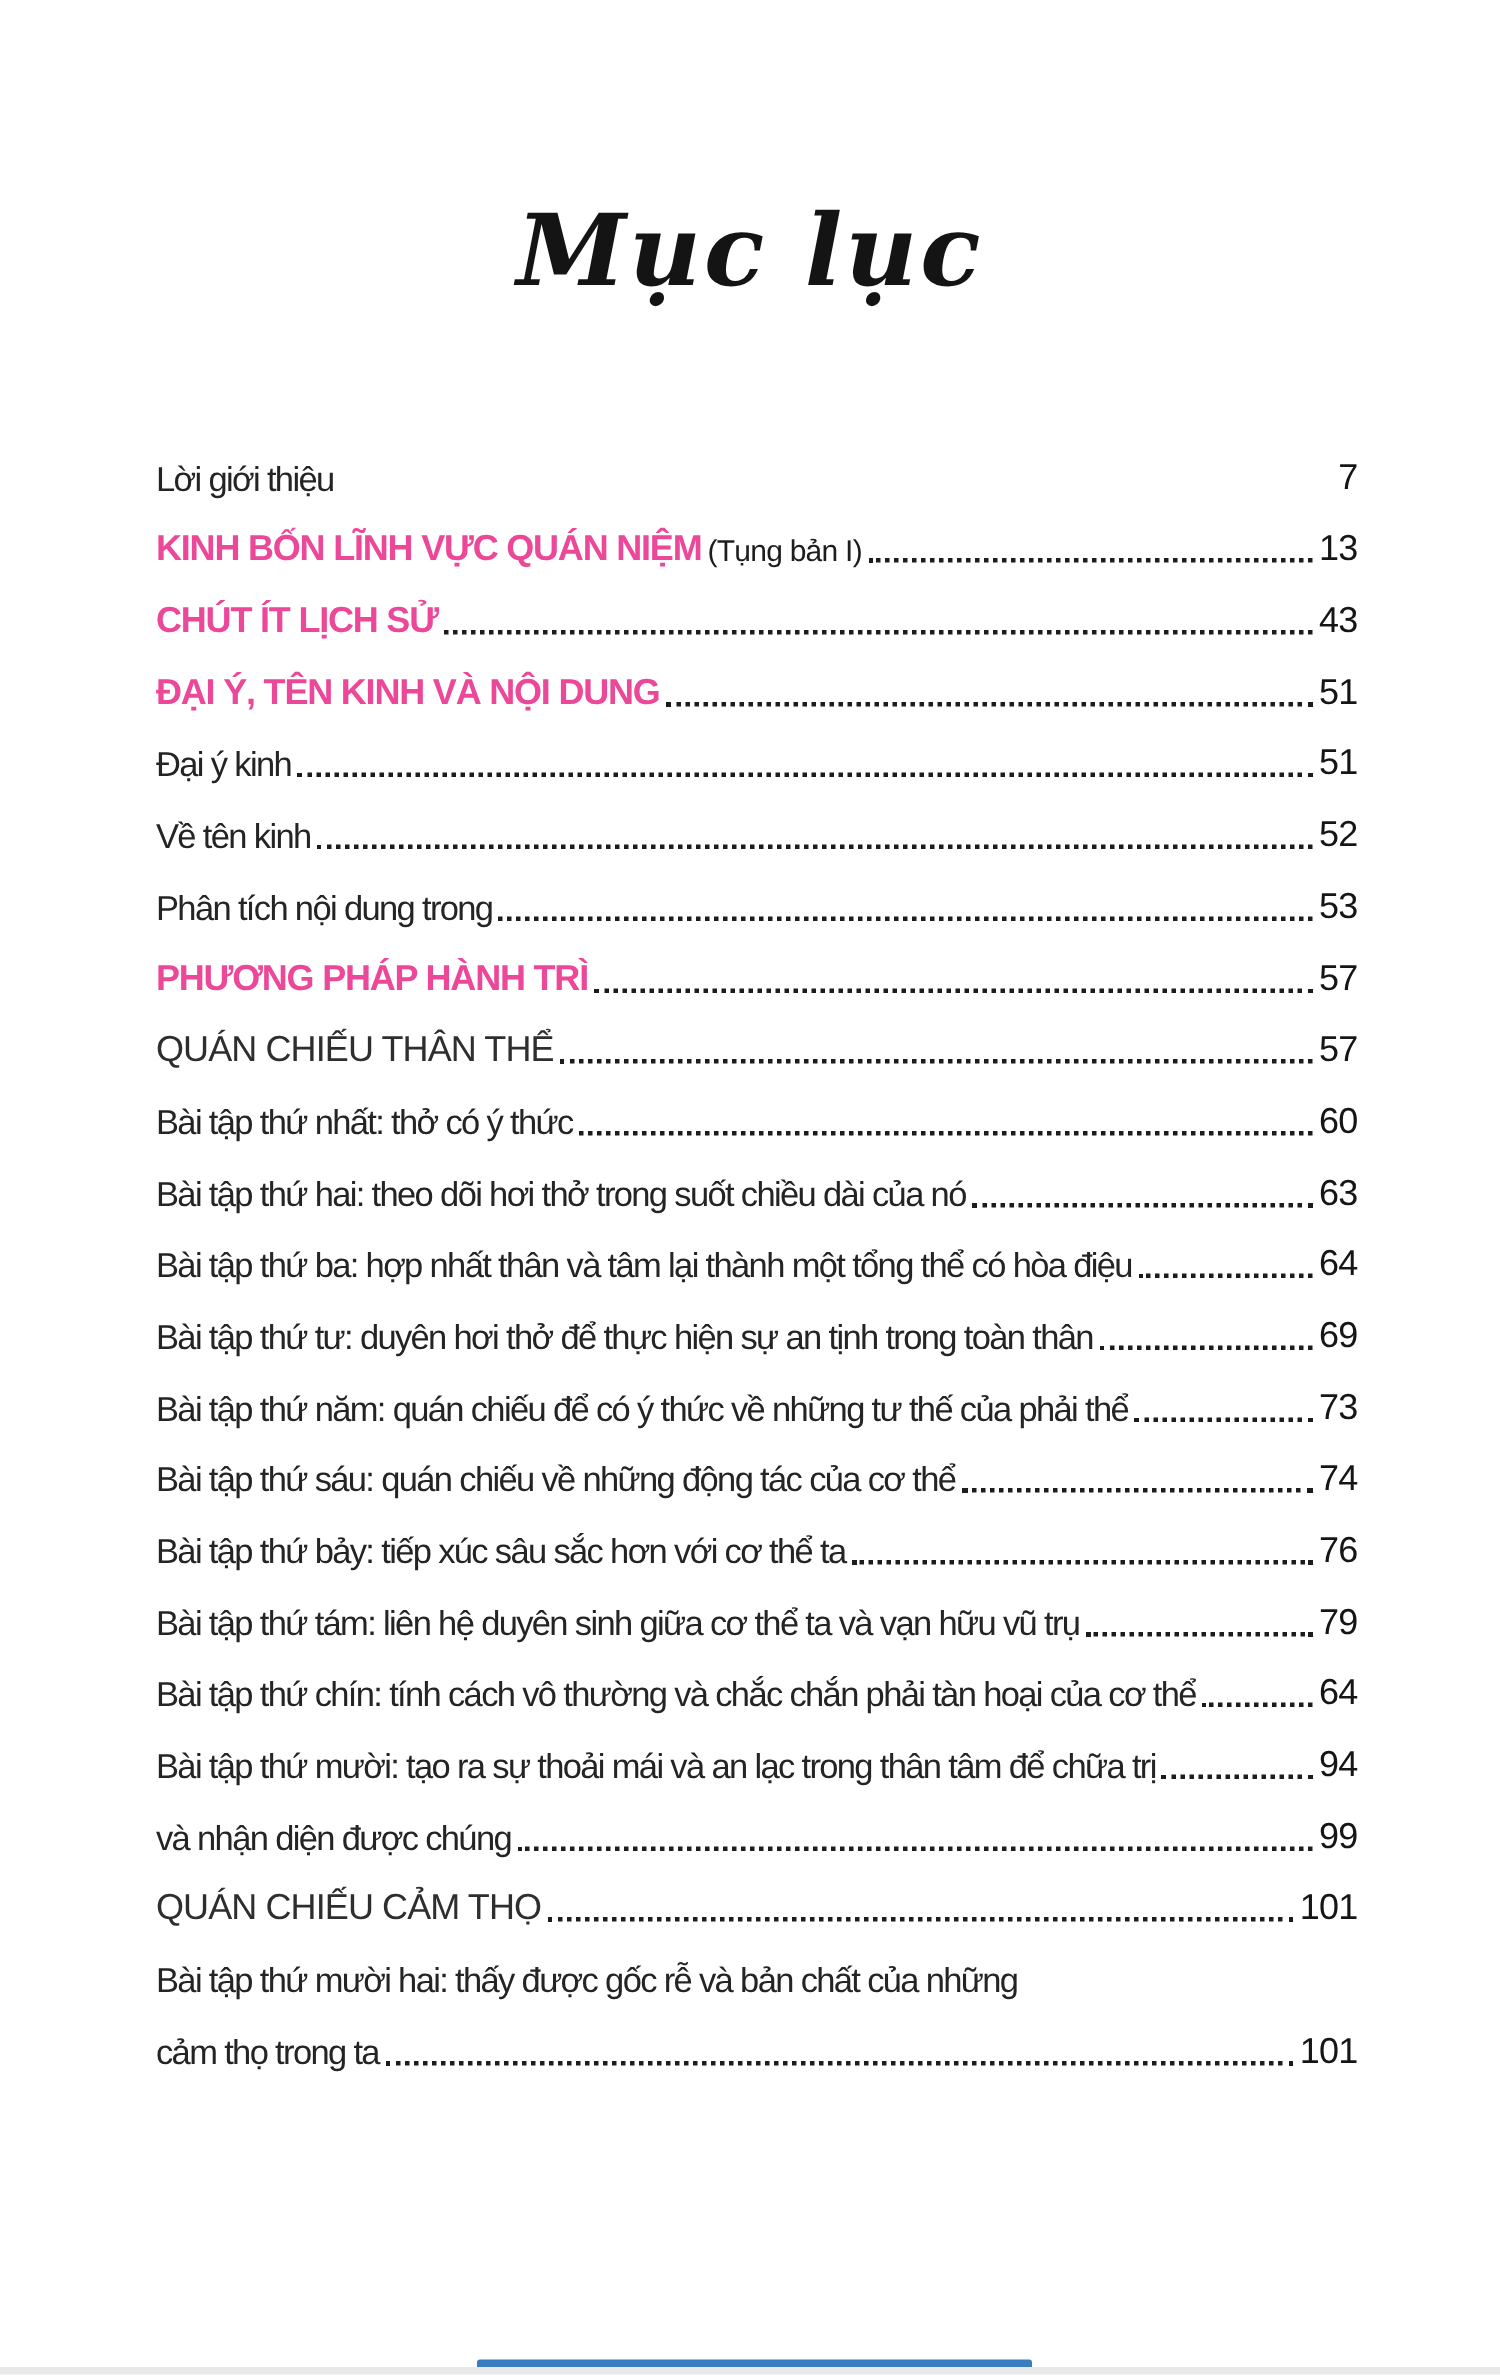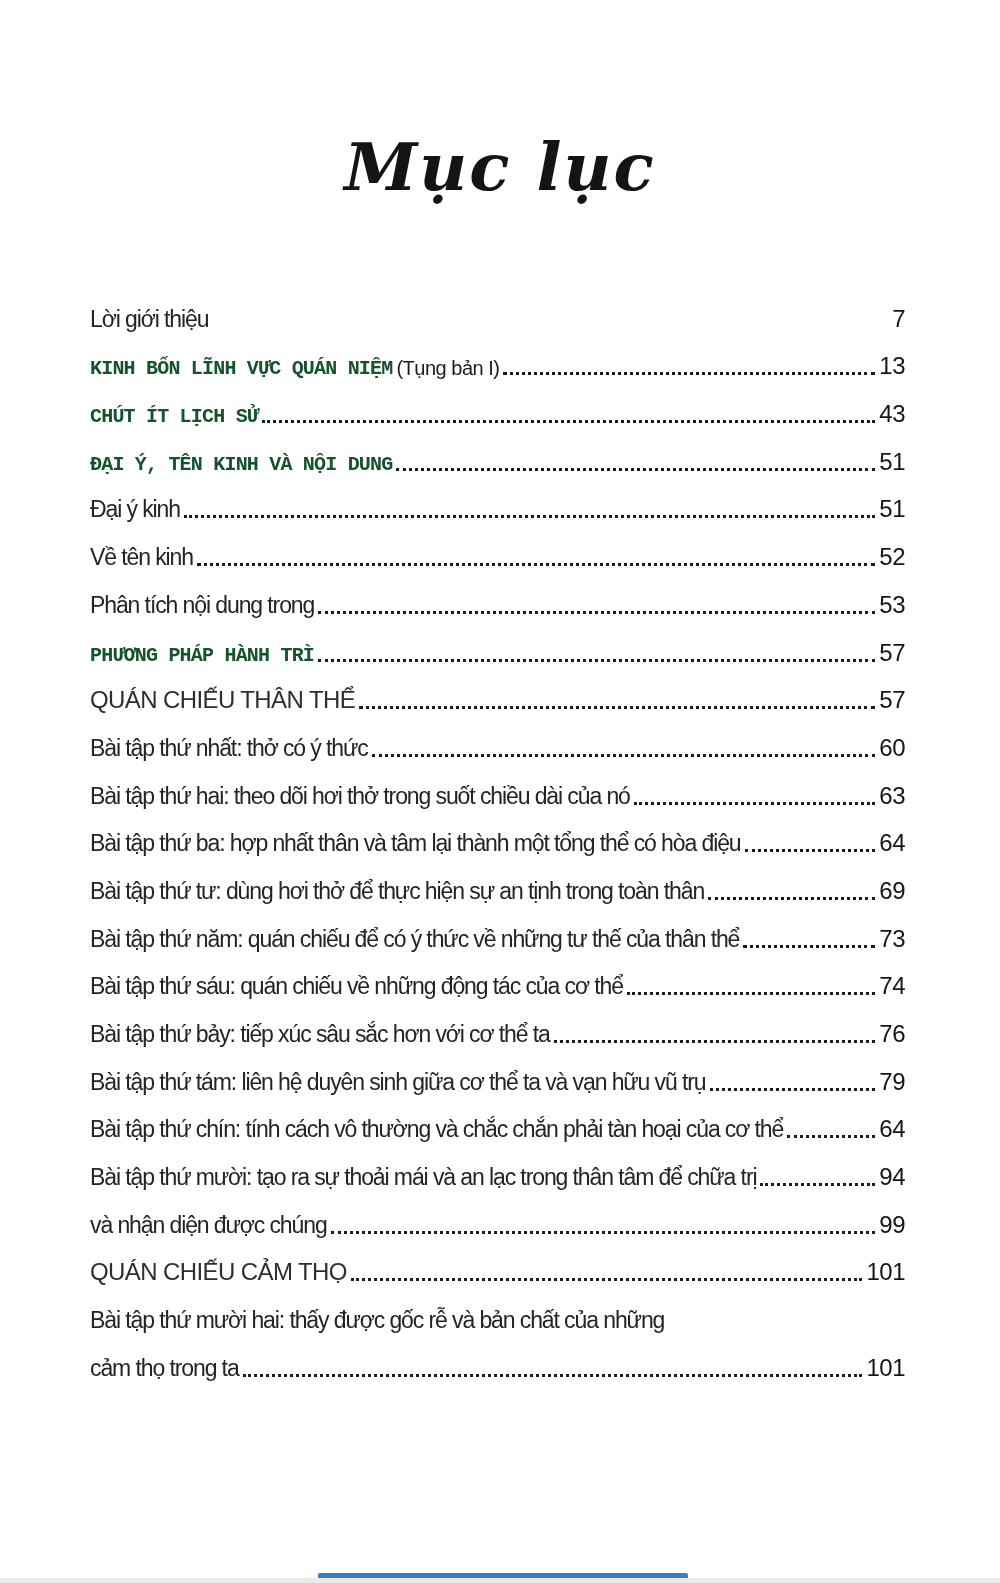--- a/index.html
+++ b/index.html
@@ -18,42 +18,41 @@
     text-align:center;
     font-family:"DejaVu Serif", serif;
     font-style:italic;
     font-weight:700;
     font-size:66px;
     letter-spacing:2px;
     color:#141414;
   }
   .toc{
     position:absolute;
-    left:90px;right:95px;top:292px;
+    left:104px;right:95px;top:292px;
   }
   .row{
     display:flex;
     align-items:flex-end;
     height:47.7px;
     box-sizing:border-box;
     padding-bottom:7px;
   }
   .label{
     white-space:nowrap;
     flex-shrink:0;
     font-size:23px;
     letter-spacing:-1.1px;
     color:#242424;
   }
   .row.bold .label{
     font-weight:700;
-    font-size:20px;
+    font-size:24px;
     letter-spacing:-0.8px;
-    color:#14532d;
-    font-family:Liberation Mono, monospace;
+    color:#ec4899;
   }
   .row.caps .label{
     font-size:24px;
     letter-spacing:-0.6px;
     color:#2e2e2e;
   }
   .suffix{
     white-space:nowrap;
     flex-shrink:0;
     font-size:20px;
@@ -163,27 +162,27 @@
       <span class="pg">63</span>
     </div>
 
     <div class="row">
       <span class="label">Bài tập thứ ba: hợp nhất thân và tâm lại thành một tổng thể có hòa điệu</span>
       <span class="dots"></span>
       <span class="pg">64</span>
     </div>
 
     <div class="row">
-      <span class="label">Bài tập thứ tư: dùng hơi thở để thực hiện sự an tịnh trong toàn thân</span>
+      <span class="label">Bài tập thứ tư: duyên hơi thở để thực hiện sự an tịnh trong toàn thân</span>
       <span class="dots"></span>
       <span class="pg">69</span>
     </div>
 
     <div class="row">
-      <span class="label">Bài tập thứ năm: quán chiếu để có ý thức về những tư thế của thân thể</span>
+      <span class="label">Bài tập thứ năm: quán chiếu để có ý thức về những tư thế của phải thể</span>
       <span class="dots"></span>
       <span class="pg">73</span>
     </div>
 
     <div class="row">
       <span class="label">Bài tập thứ sáu: quán chiếu về những động tác của cơ thể</span>
       <span class="dots"></span>
       <span class="pg">74</span>
     </div>
 

